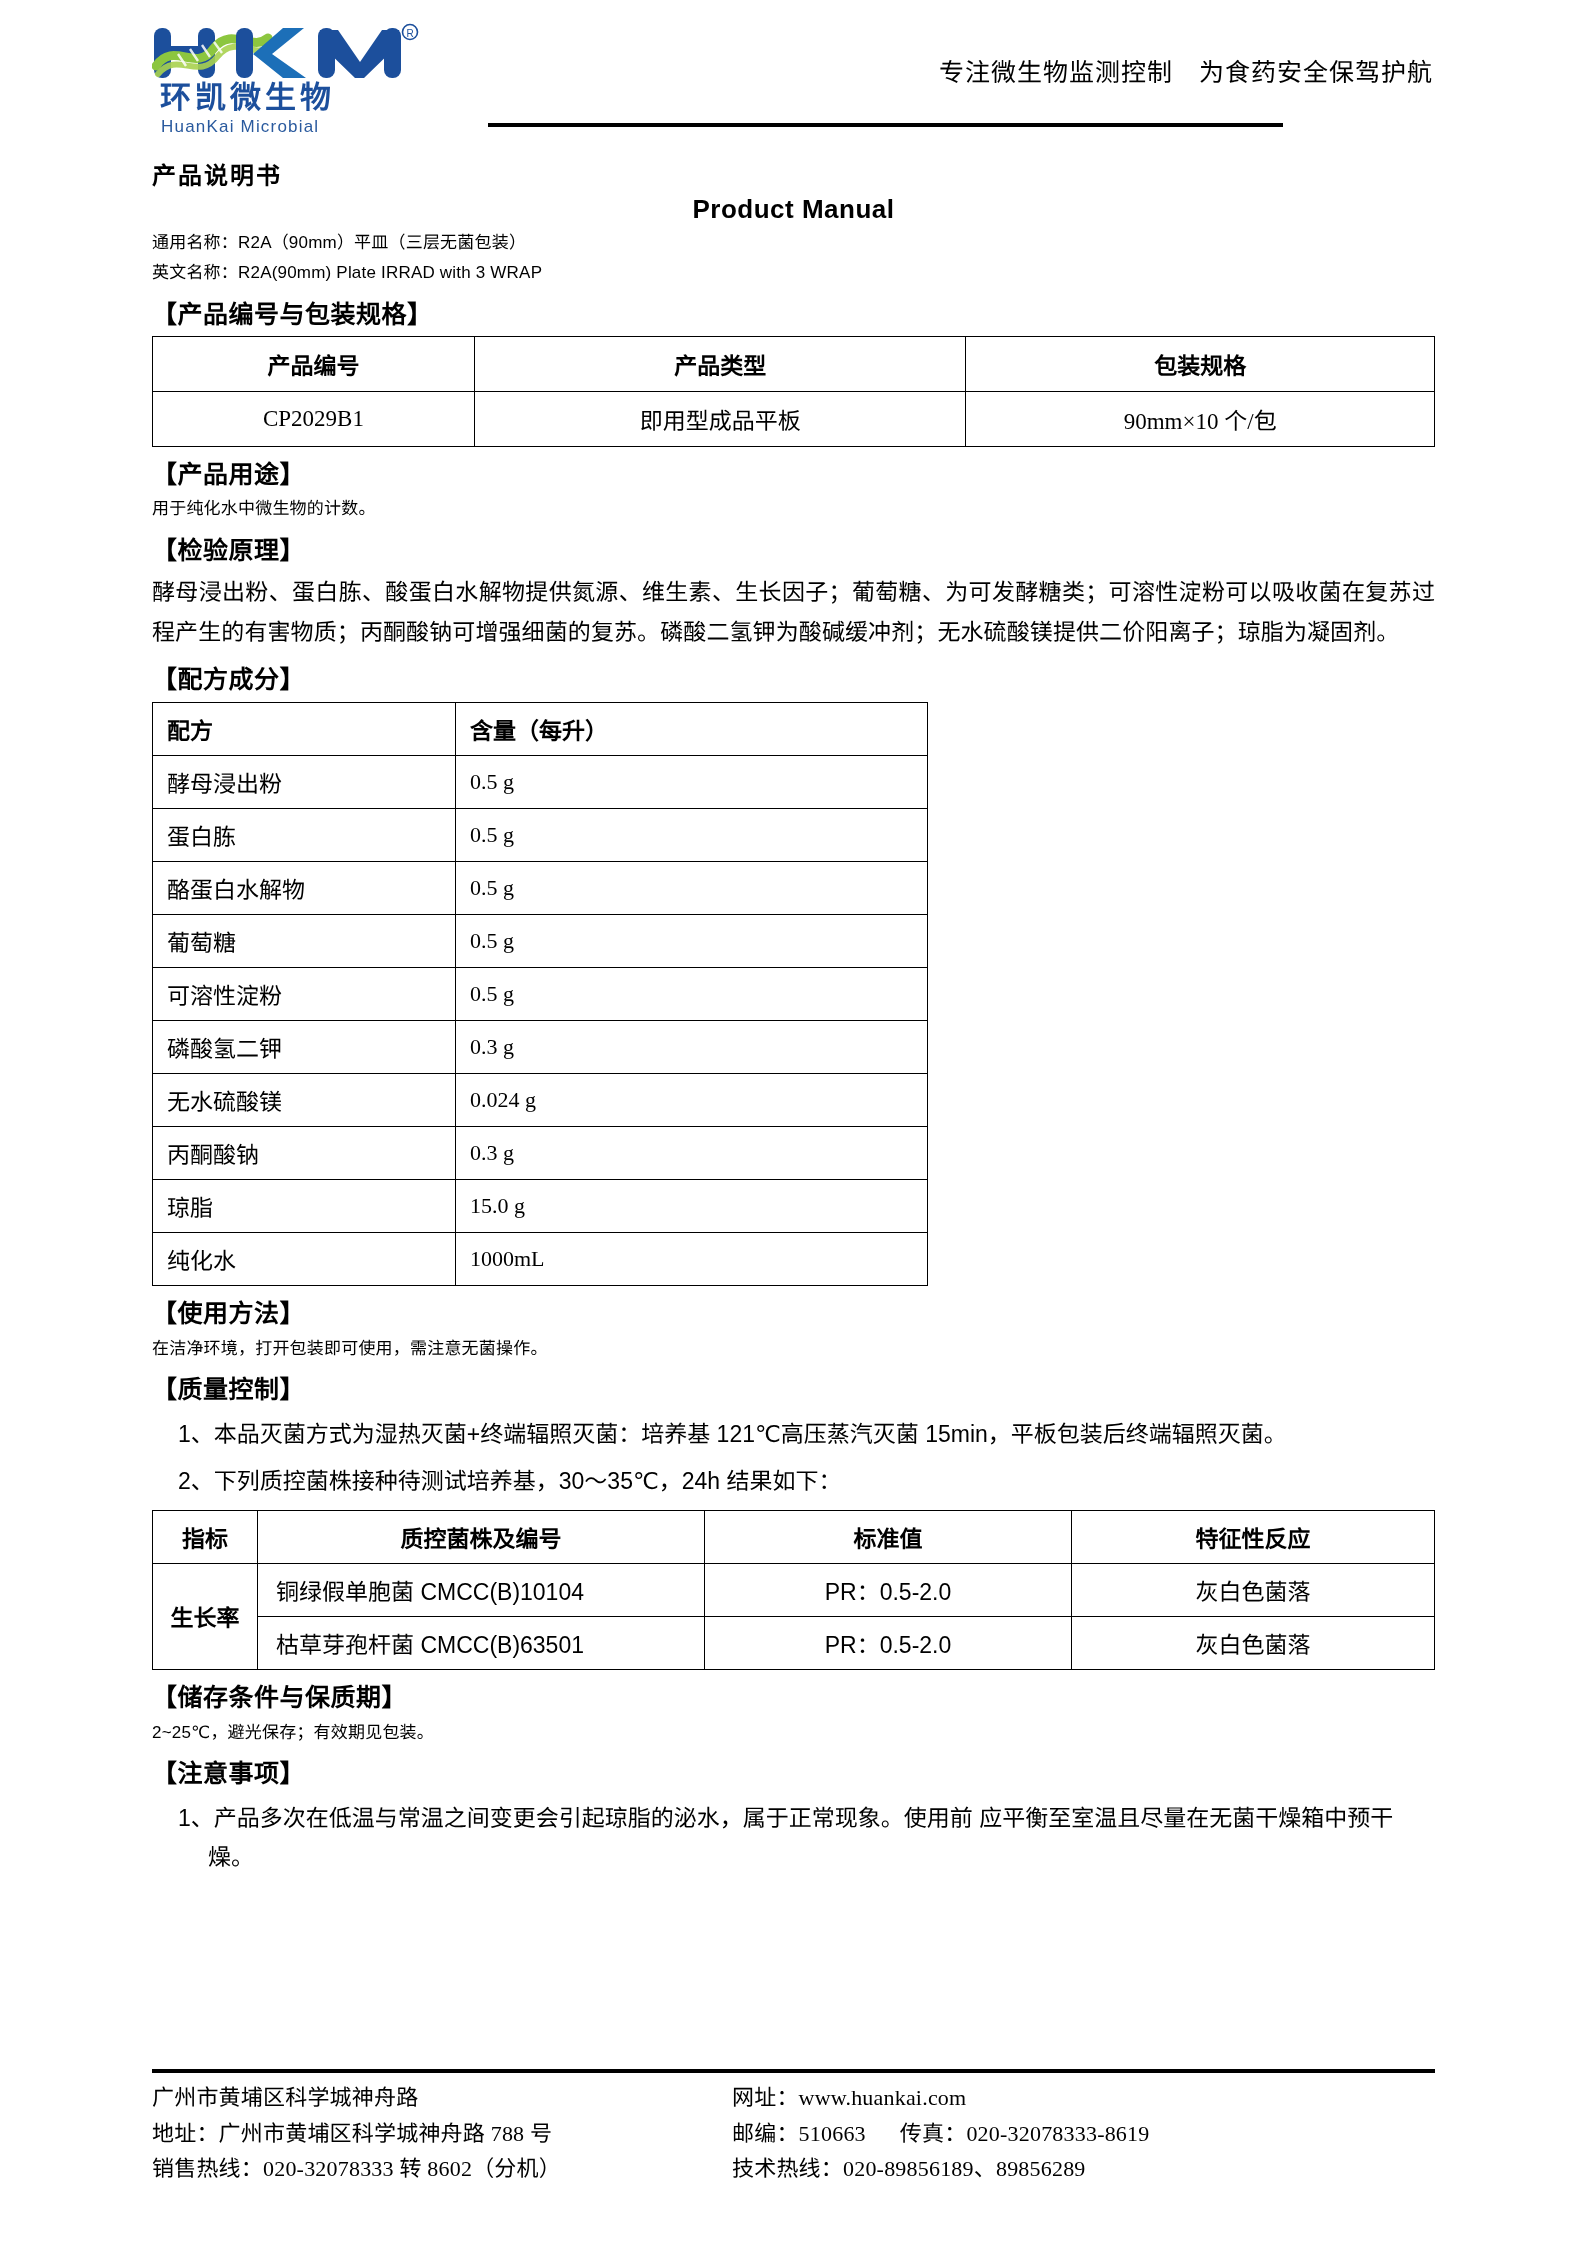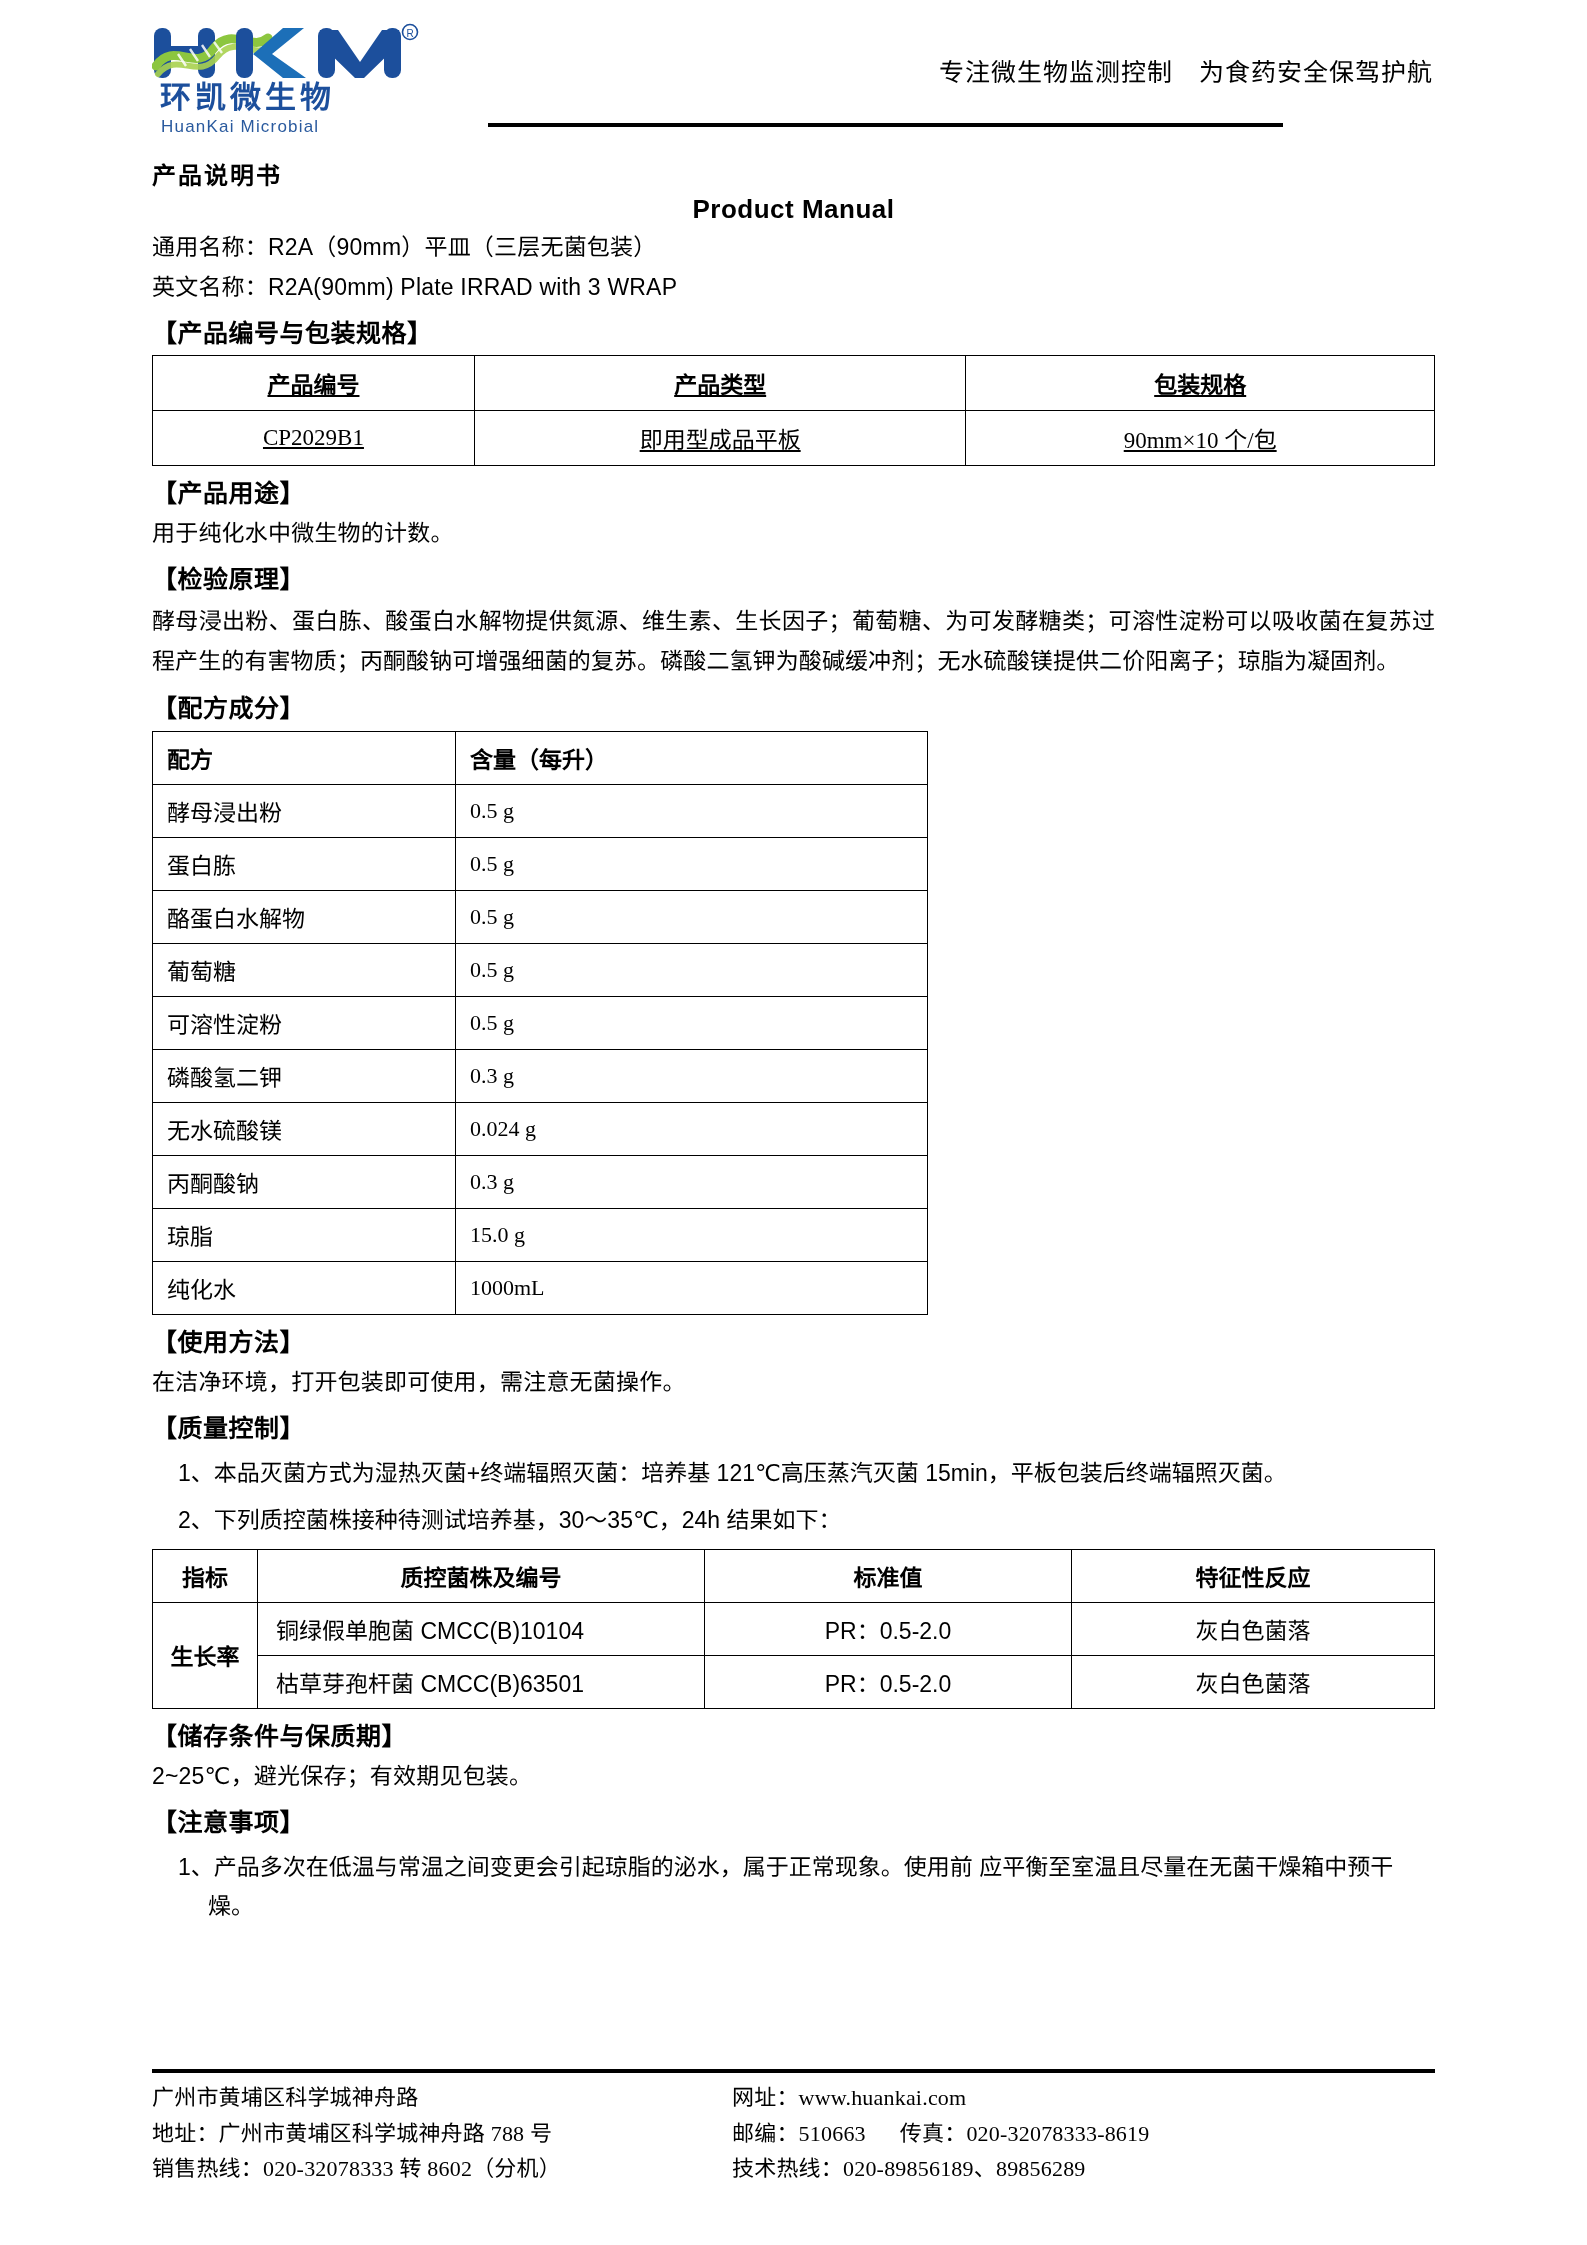--- a/index.html
+++ b/index.html
@@ -111,21 +111,21 @@
     font-family: "Liberation Sans", "DejaVu Sans", sans-serif;
     font-size: 25px;
     font-weight: 700;
     letter-spacing: 0.5px;
     margin-top: 11px;
     margin-bottom: 4px;
     line-height: 1.35;
   }
   .body-line {
     font-family: "Liberation Sans", "DejaVu Sans", sans-serif;
-    font-size: 23px;
+    font-size: 17px;
     font-weight: 400;
     line-height: 1.62;
     letter-spacing: 0.2px;
     margin: 3px 0;
   }
   .para {
     font-family: "Liberation Sans", "DejaVu Sans", sans-serif;
     font-size: 23px;
     line-height: 1.75;
     letter-spacing: 0.1px;
@@ -147,21 +147,20 @@
 
   
   table {
     border-collapse: collapse;
     width: 100%;
     font-family: "Liberation Sans", "DejaVu Sans", sans-serif;
   }
   .tbl-code {
     width: 100%;
     margin: 4px 0 2px 0;
-    text-decoration: underline;
   }
   .tbl-code th, .tbl-code td {
     border: 1.5px solid #000;
     text-align: center;
     padding: 8px 6px;
     font-size: 23px;
   }
   .tbl-code th {
     font-weight: 700;
     height: 38px;

